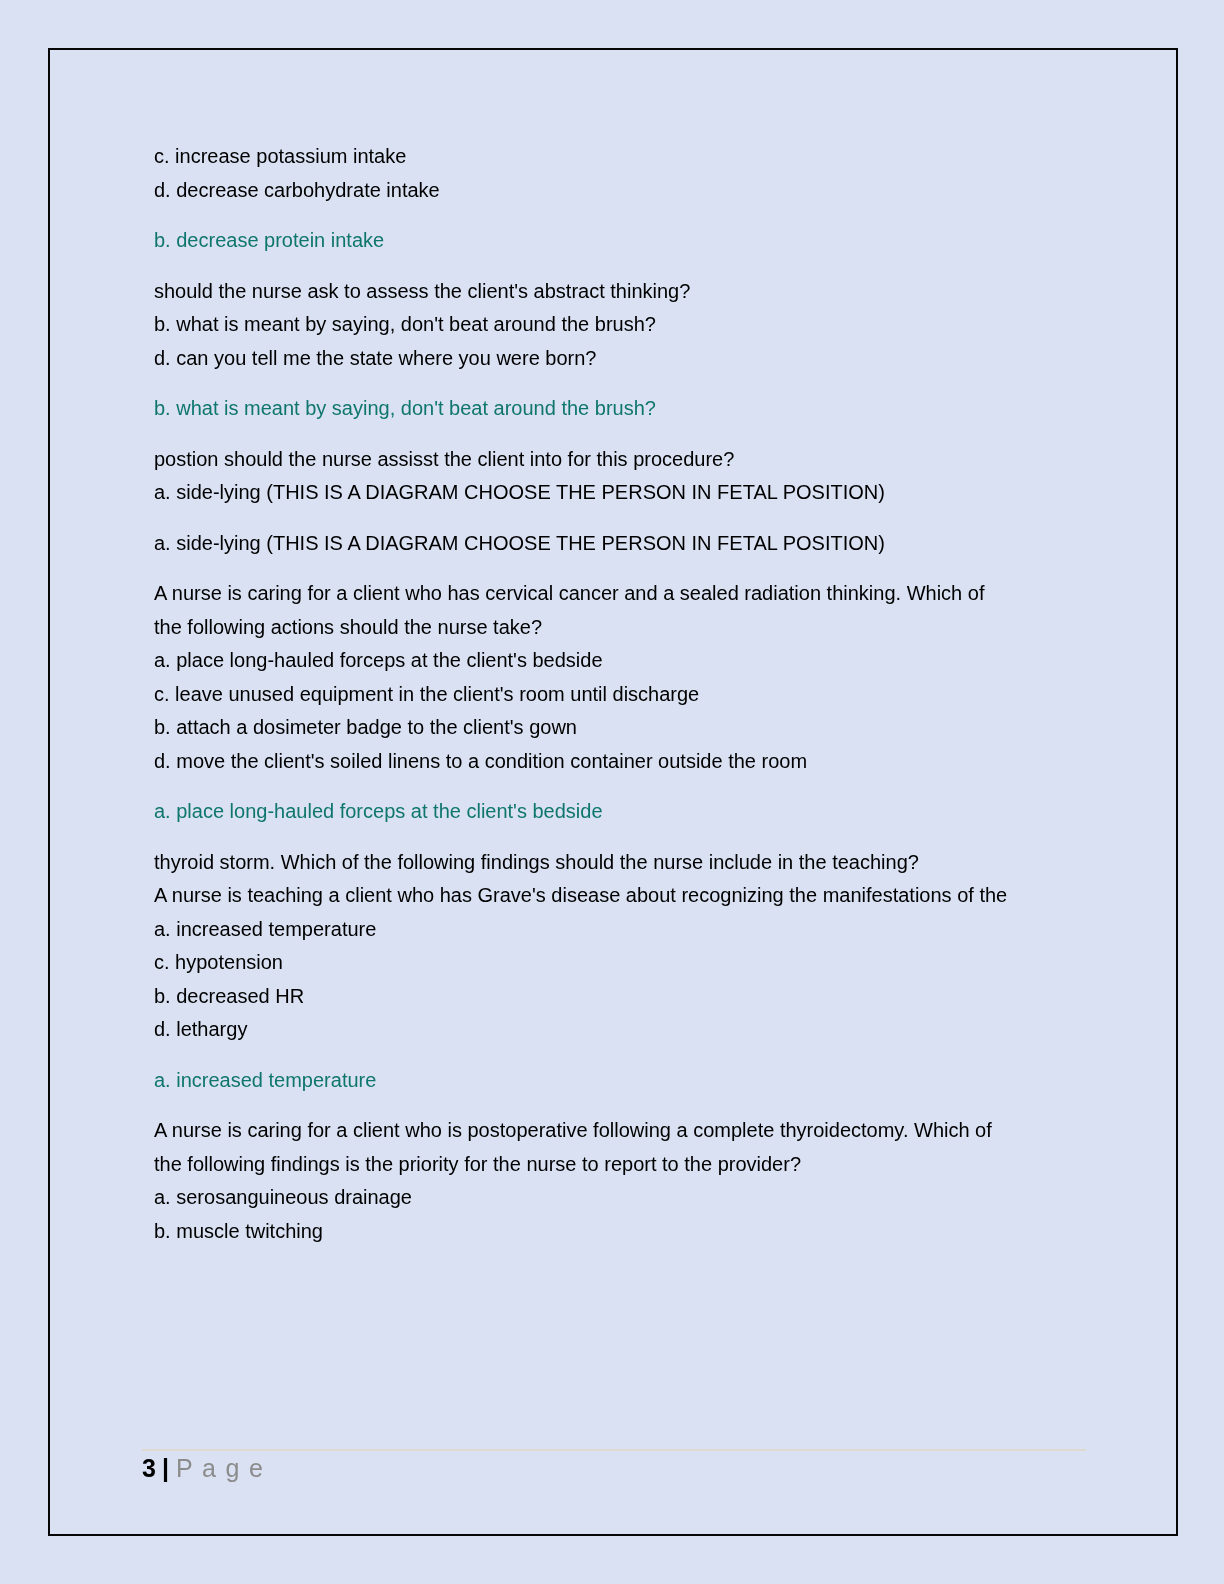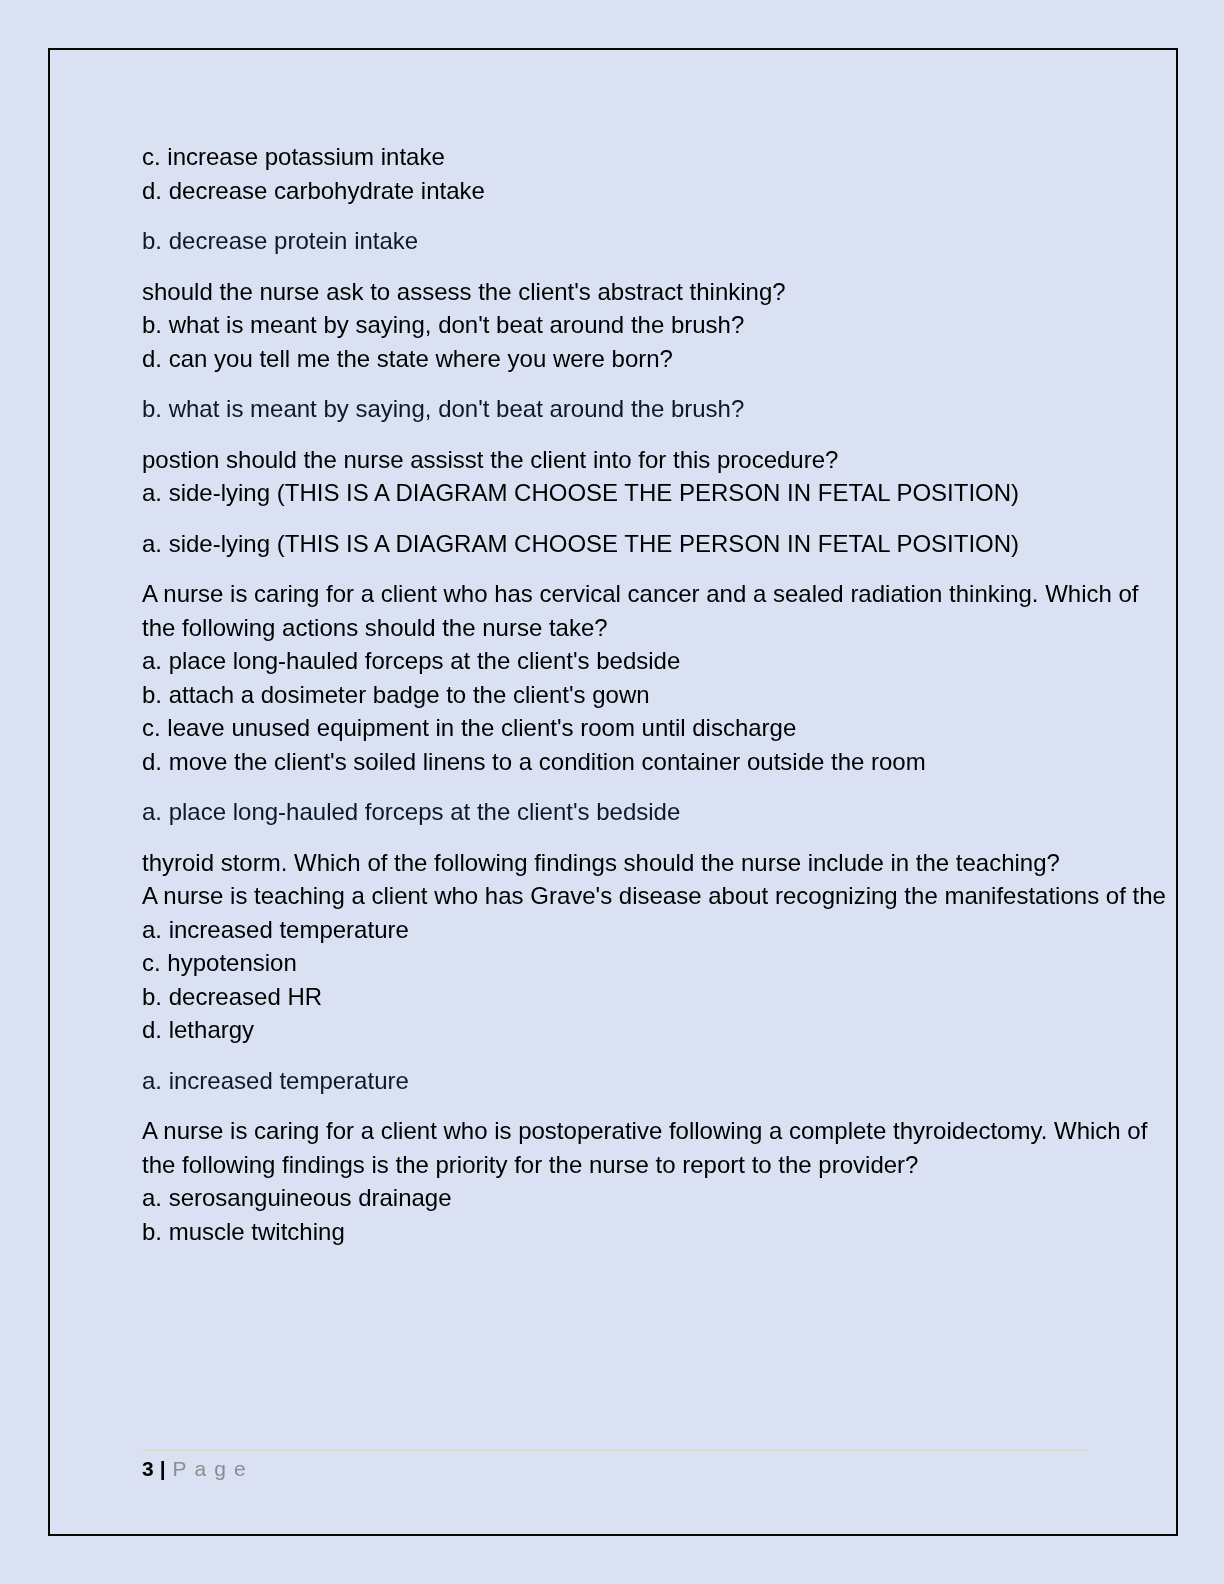--- a/index.html
+++ b/index.html
@@ -18,44 +18,44 @@
     position: absolute;
     left: 48px;
     top: 48px;
     width: 1130px;
     height: 1488px;
     border: 2px solid #060606;
     box-sizing: border-box;
   }
   .doc-content {
     position: absolute;
-    left: 142px;
+    left: 154px;
     top: 140px;
     width: 960px;
-    font-size: 24px;
+    font-size: 20px;
     line-height: 33.5px;
     color: #000000;
   }
   .block { margin: 0; }
   .block + .block { margin-top: 17px; }
-  .block.answer { color: #0f172a; }
+  .block.answer { color: #0f766e; }
   .line { white-space: nowrap; }
   .footer-rule {
     position: absolute;
     left: 142px;
     top: 1449px;
     width: 944px;
     height: 2px;
     background: #dedacf;
   }
   .page-footer {
     position: absolute;
     left: 142px;
     top: 1452px;
-    font-size: 21px;
+    font-size: 25px;
     line-height: 33px;
     color: #000000;
   }
   .page-footer .page-num { font-weight: bold; }
   .page-footer .separator { font-weight: bold; margin: 0 7px 0 6px; }
   .page-footer .page-label {
     color: #8c8c8c;
     letter-spacing: 0.38em;
   }
 </style>
@@ -84,22 +84,22 @@
       <div class="line">postion should the nurse assisst the client into for this procedure?</div>
       <div class="line">a. side-lying (THIS IS A DIAGRAM CHOOSE THE PERSON IN FETAL POSITION)</div>
     </div>
     <div class="block normal">
       <div class="line">a. side-lying (THIS IS A DIAGRAM CHOOSE THE PERSON IN FETAL POSITION)</div>
     </div>
     <div class="block normal">
       <div class="line">A nurse is caring for a client who has cervical cancer and a sealed radiation thinking. Which of</div>
       <div class="line">the following actions should the nurse take?</div>
       <div class="line">a. place long-hauled forceps at the client's bedside</div>
+      <div class="line">c. leave unused equipment in the client's room until discharge</div>
       <div class="line">b. attach a dosimeter badge to the client's gown</div>
-      <div class="line">c. leave unused equipment in the client's room until discharge</div>
       <div class="line">d. move the client's soiled linens to a condition container outside the room</div>
     </div>
     <div class="block answer">
       <div class="line">a. place long-hauled forceps at the client's bedside</div>
     </div>
     <div class="block normal">
       <div class="line">thyroid storm. Which of the following findings should the nurse include in the teaching?</div>
       <div class="line">A nurse is teaching a client who has Grave's disease about recognizing the manifestations of the</div>
       <div class="line">a. increased temperature</div>
       <div class="line">c. hypotension</div>

